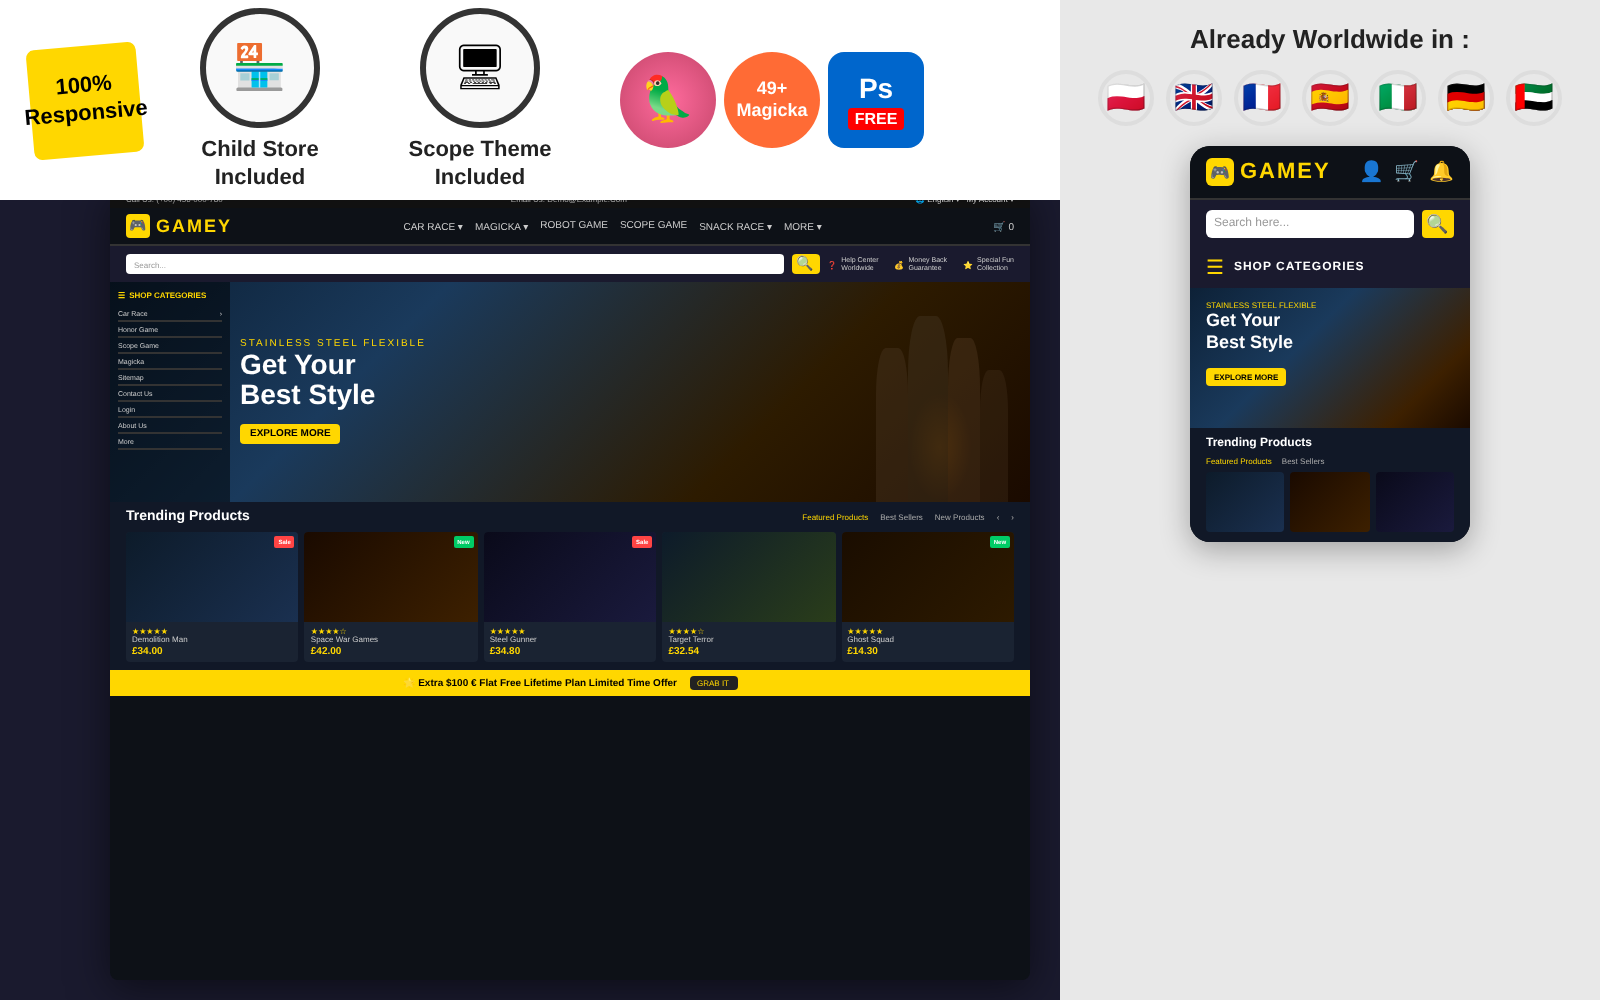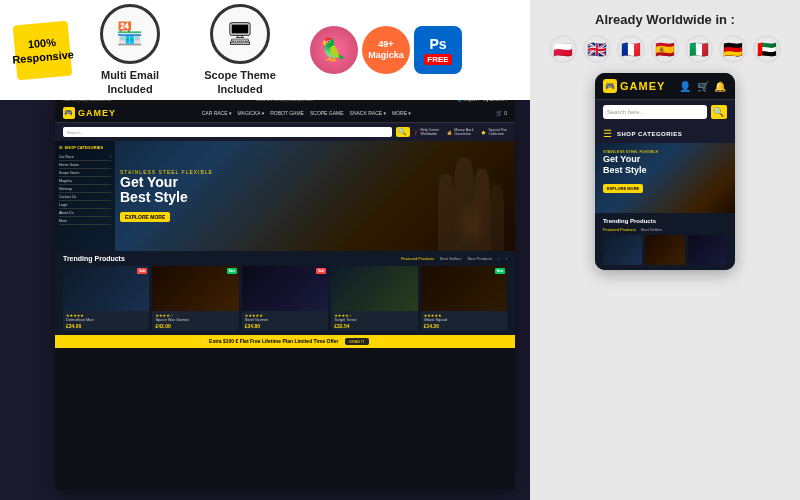--- a/index.html
+++ b/index.html
@@ -704,21 +704,21 @@
 <div class="left-panel">
 
   <div class="badges-area">
     <div class="responsive-badge">
       <span>100% Responsive</span>
     </div>
 
     <div class="feature-badge">
       <div class="badge-circle">🏪</div>
       <div class="badge-text">
-        <span>Multi Email</span><br>
+        <span>Child Store</span><br>
         <span>Included</span>
       </div>
     </div>
 
     <div class="feature-badge">
       <div class="badge-circle">🖥</div>
       <div class="badge-text">
         <span>Scope Theme</span><br>
         <span>Included</span>
       </div>

